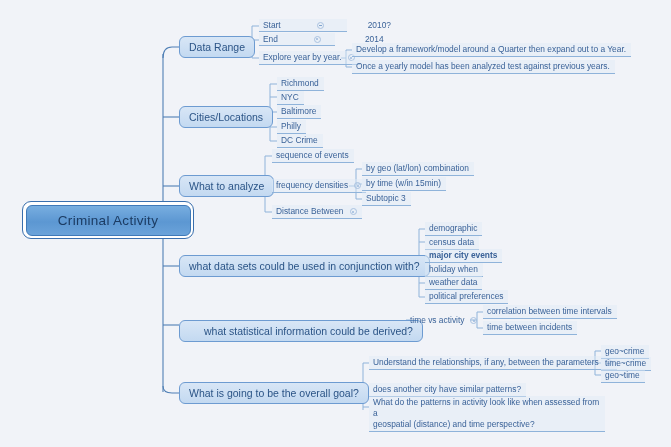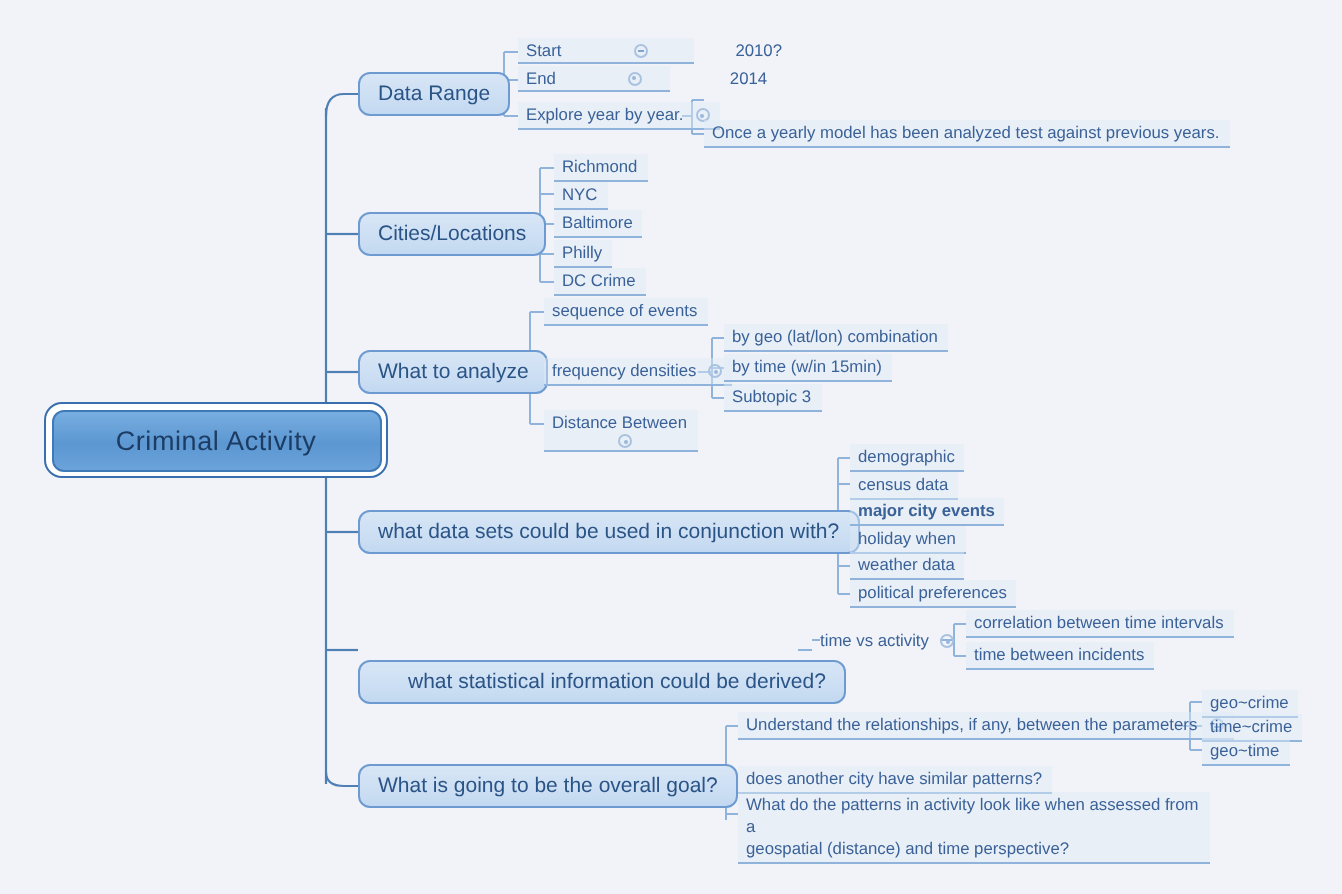--- a/index.html
+++ b/index.html
@@ -221,21 +221,21 @@
   </div>
 
   <div class="branch" style="left:179px; top:175px;">
     <span>What to analyze</span>
   </div>
 
   <div class="branch" style="left:179px; top:255px;">
     <span>what data sets could be used in conjunction with?</span>
   </div>
 
-  <div class="branch" style="left:179px; top:330px;padding-left:24px;">
+  <div class="branch" style="left:179px; top:320px;padding-left:24px;">
     <span>what statistical information could be derived?</span>
   </div>
 
   <div class="branch" style="left:179px; top:382px;">
     <span>What is going to be the overall goal?</span>
   </div>
 
   <div class="leaf" style="left:259px; top:19px; width:88px;">
     <div class="kv">
       <span class="k">Start</span>
@@ -250,20 +250,23 @@
       <span class="marker dot"></span>
       <span class="v">2014</span>
     </div>
   </div>
 
   <div class="leaf" style="left:259px; top:51px;">
     <span class="txt">Explore year by year.</span>
     <span class="marker dot"></span>
   </div>
 
+  <div class="leaf" style="left:352px; top:43px;">
+    <span class="txt">Develop a framework/model around a Quarter then expand out to a Year.</span>
+  </div>
 
   <div class="leaf" style="left:352px; top:60px;">
     <span class="txt">Once a yearly model has been analyzed test against previous years.</span>
   </div>
 
   <div class="leaf" style="left:277px; top:77px;">
     <span class="txt">Richmond</span>
   </div>
   <div class="leaf" style="left:277px; top:91px;">
     <span class="txt">NYC</span>
@@ -290,21 +293,21 @@
   <div class="leaf" style="left:362px; top:162px;">
     <span class="txt">by geo (lat/lon) combination</span>
   </div>
   <div class="leaf" style="left:362px; top:177px;">
     <span class="txt">by time (w/in 15min)</span>
   </div>
   <div class="leaf" style="left:362px; top:192px;">
     <span class="txt">Subtopic 3</span>
   </div>
 
-  <div class="leaf" style="left:272px; top:205px;flex-direction:column;">
+  <div class="leaf" style="left:272px; top:205px;">
     <span class="txt">Distance Between</span>
     <span class="marker dot"></span>
   </div>
 
   <div class="leaf" style="left:425px; top:222px;">
     <span class="txt">demographic</span>
   </div>
   <div class="leaf" style="left:425px; top:236px;">
     <span class="txt">census data</span>
   </div>

